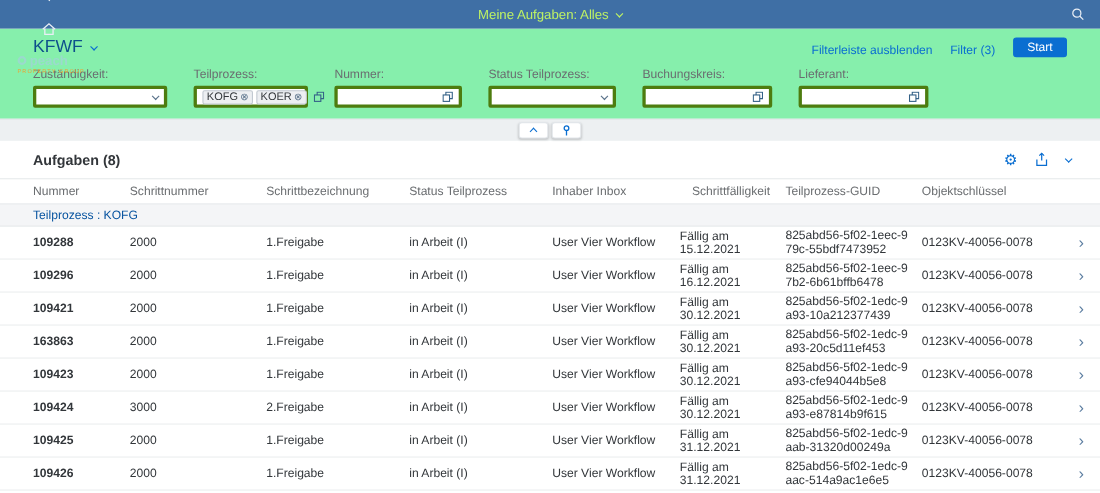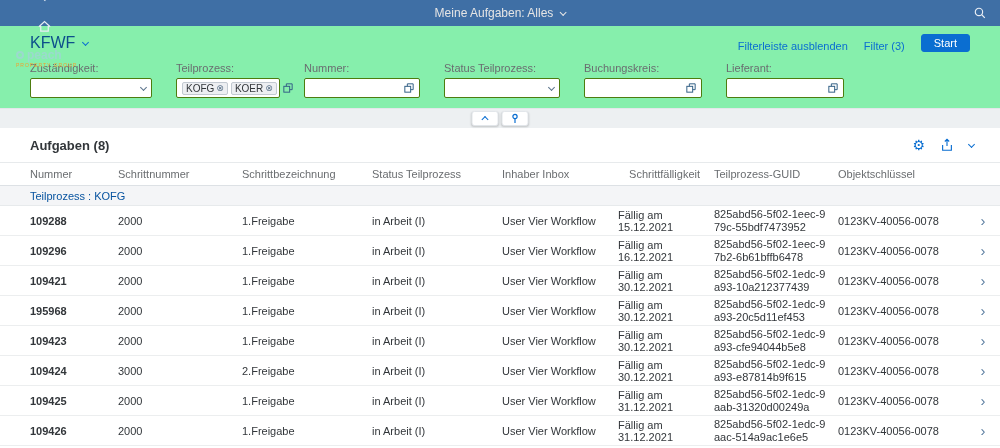--- a/index.html
+++ b/index.html
@@ -19,36 +19,36 @@
   .shell { height:26px; background:var(--shell,#3f6fa5); color:#eef3f8;
     display:flex; align-items:center; padding:0 12px; position:relative; }
   .shell-left { display:flex; align-items:center; gap:14px;flex-direction:column; }
   .sicon { display:flex; align-items:center; justify-content:center; width:16px; height:16px; cursor:pointer; }
   .sicon svg { stroke:#e9eef5; fill:none; stroke-width:1.3; }
   .logo { display:flex; flex-direction:column; line-height:1; margin-left:4px; }
   .logo-top { display:flex; align-items:center; gap:3px; font-weight:bold; font-size:12px; color:#9bdacd; }
   .logo-mark { width:8px; height:8px; border:2px solid #9bdacd; border-radius:50%; display:inline-block; }
   .logo-sub { font-size:5px; letter-spacing:1px; color:#f0a22e; margin-top:2px; }
   .shell-title { position:absolute; left:50%; transform:translateX(-50%);
-    display:flex; align-items:center; gap:7px; font-size:12px; color:#e5e5e5; cursor:pointer; }
+    display:flex; align-items:center; gap:7px; font-size:12px; color:#bef264; cursor:pointer; }
   .shell-search { margin-left:auto; }
 
   
   .page-head { background:#86efac; padding:8px 30px 0 30px; }
   .head-top { display:flex; align-items:center; }
   .page-title { font-size:16px; color:#0d4f8b; display:flex; align-items:center; gap:8px; cursor:pointer; }
   .page-title .chev { color:#0a6ed1; }
   .head-actions { margin-left:auto; display:flex; align-items:flex-end; gap:16px; }
   .hlink { color:var(--link,#0a6ed1); cursor:pointer; }
   .btn-start { background:var(--link,#0a6ed1); color:#fff; border:1px solid var(--link,#0a6ed1);
     border-radius:3px; padding:2px 12px; font-size:11px; cursor:pointer; }
   .filters { display:flex; gap:24px; margin-top:10px; padding-bottom:10px; }
   .ffield { display:flex; flex-direction:column; gap:4px; }
   .flabel { color:var(--muted,#6a6d70); }
-  .fctrl { height:20px; border:1px solid #4d7c0f; border-radius:2px; background:#fff;
+  .fctrl { height:20px; border:3px solid #4d7c0f; border-radius:2px; background:#fff;
     display:flex; align-items:center; padding:0 5px; gap:3px; cursor:text; }
   .fctrl .spacer { flex:1; }
   .fctrl .chev { color:#5b738b; }
   .vh { color:#346187; display:flex; align-items:center; cursor:pointer; }
   .vh svg { stroke:#346187; fill:none; stroke-width:1.2; }
   .token { background:#edeff2; border:1px solid #c2c9d1; border-radius:2px; font-size:10px;
     padding:0 3px; display:flex; align-items:center; gap:2px; white-space:nowrap; }
   .token .x { color:#5b738b; font-size:9px; cursor:pointer; }
 
   
@@ -282,21 +282,21 @@
         <div class="tcell c-schrittbezeichnung">1.Freigabe</div>
         <div class="tcell c-status">in Arbeit (I)</div>
         <div class="tcell c-inhaber">User Vier Workflow</div>
         <div class="tcell c-faelligkeit">Fällig am 30.12.2021</div>
         <div class="tcell c-guid">825abd56-5f02-1edc-9a93-10a212377439</div>
         <div class="tcell c-objektschluessel">0123KV-40056-0078</div>
         <div></div>
         <div class="c-chevron">›</div>
       </div>
       <div class="grid trow">
-        <div class="tcell c-nummer">195968</div>
+        <div class="tcell c-nummer">163863</div>
         <div class="tcell c-schrittnummer">2000</div>
         <div class="tcell c-schrittbezeichnung">1.Freigabe</div>
         <div class="tcell c-status">in Arbeit (I)</div>
         <div class="tcell c-inhaber">User Vier Workflow</div>
         <div class="tcell c-faelligkeit">Fällig am 30.12.2021</div>
         <div class="tcell c-guid">825abd56-5f02-1edc-9a93-20c5d11ef453</div>
         <div class="tcell c-objektschluessel">0123KV-40056-0078</div>
         <div></div>
         <div class="c-chevron">›</div>
       </div>

